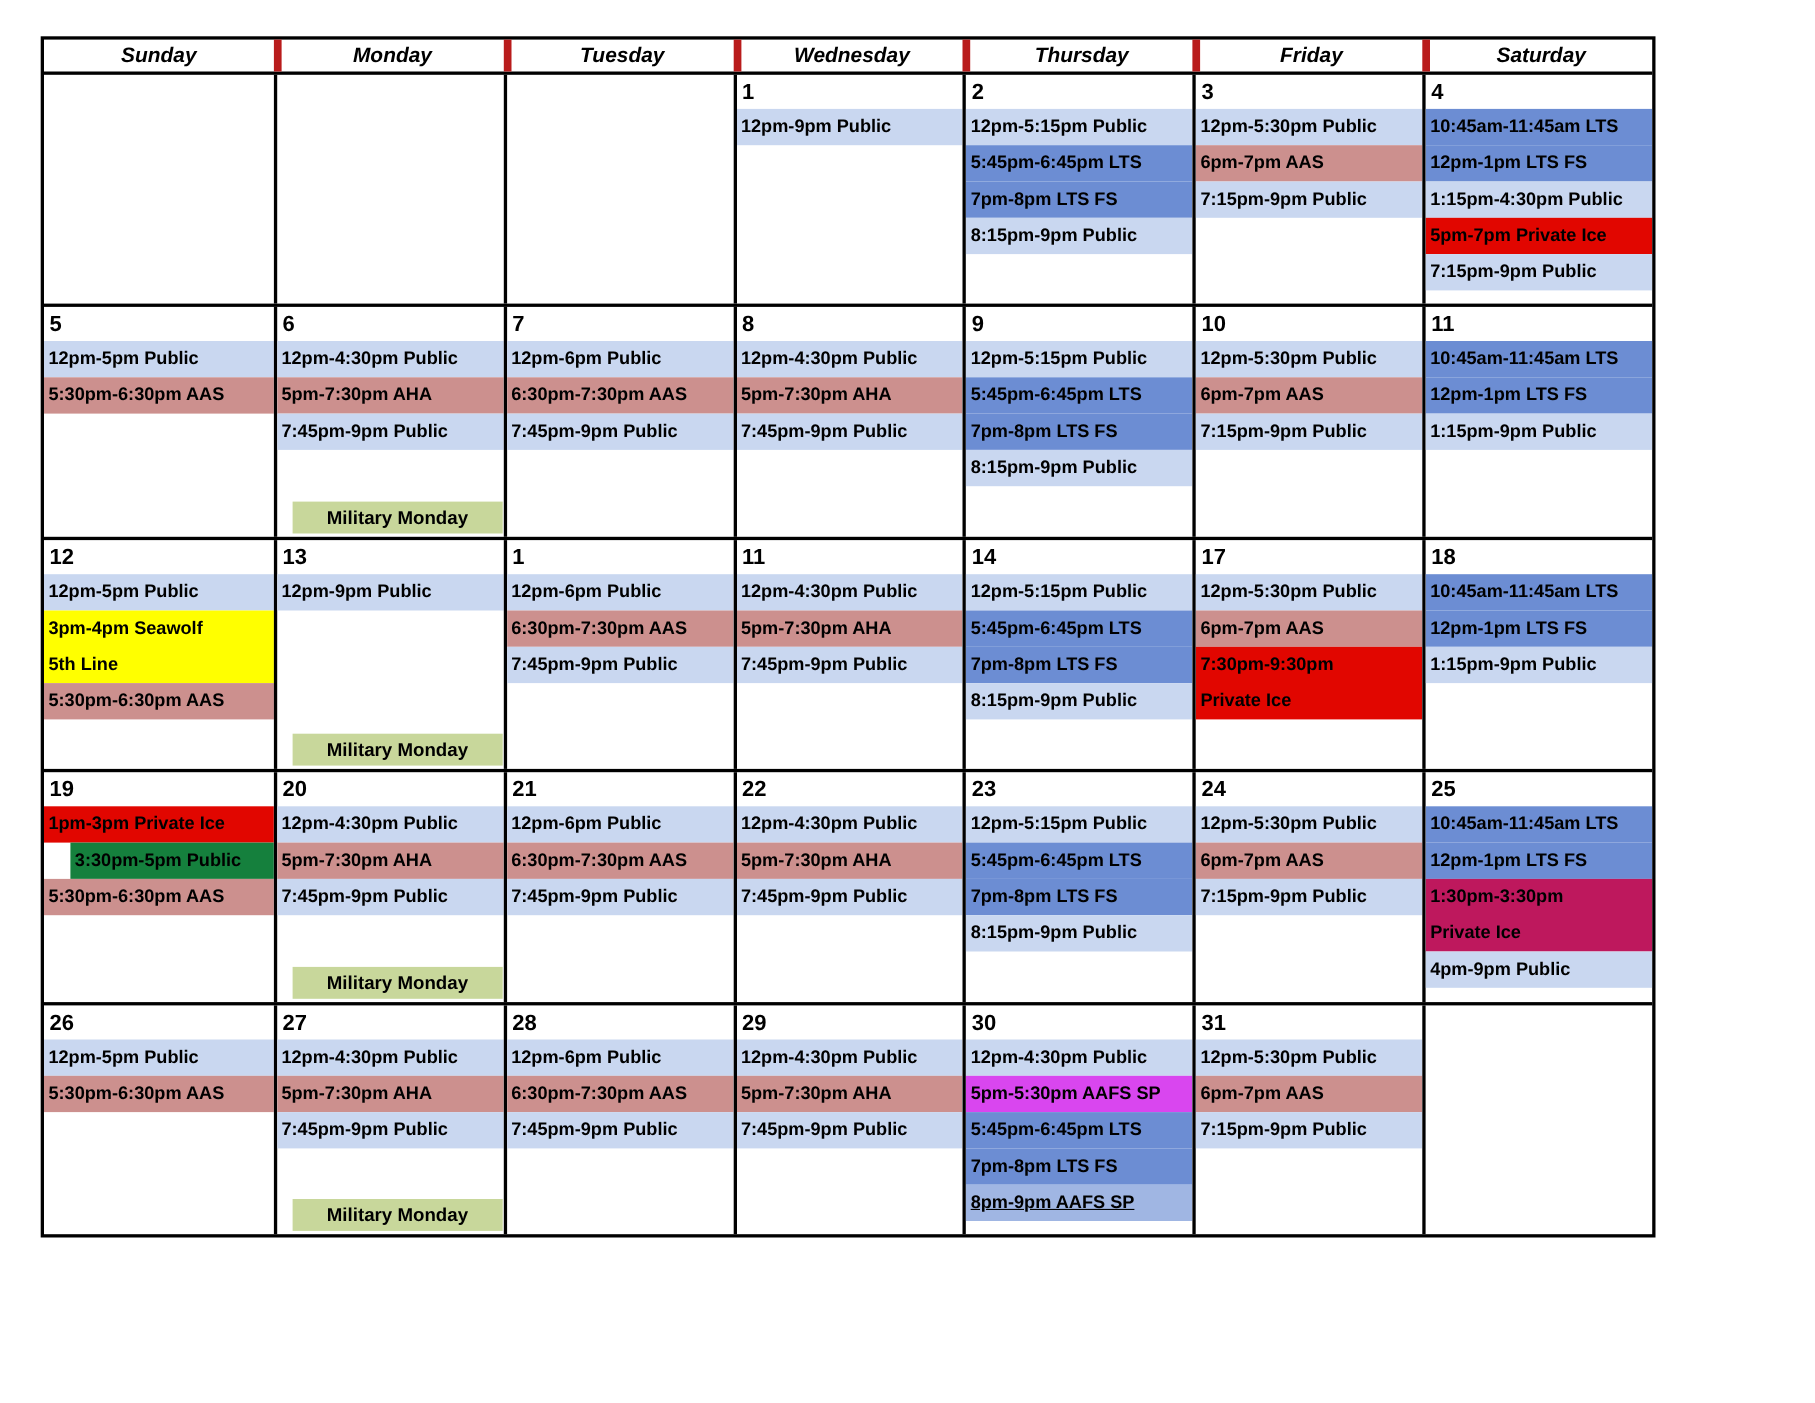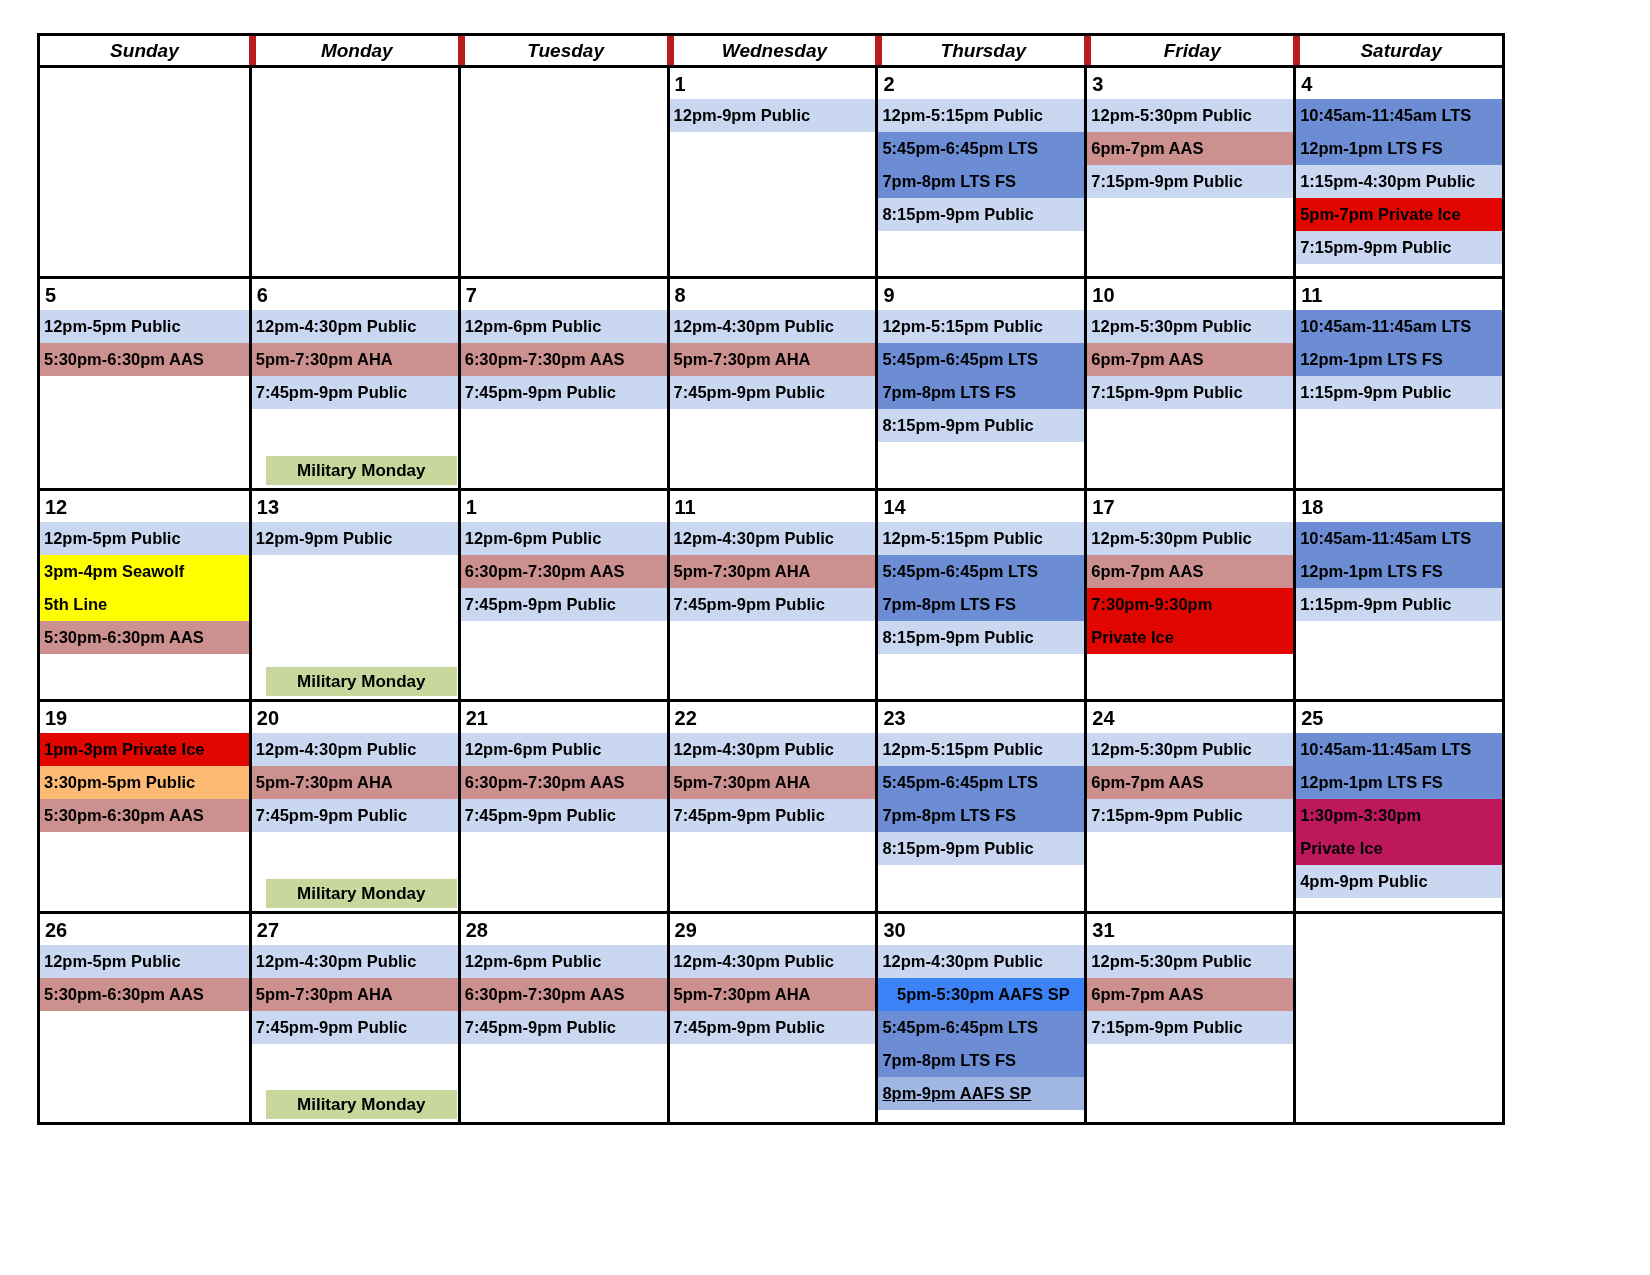--- a/index.html
+++ b/index.html
@@ -166,21 +166,21 @@
             <div class="day-num">18</div>
             <div class="event" style="background: rgb(108, 141, 211);">10:45am-11:45am LTS</div>
             <div class="event" style="background: rgb(108, 141, 211);">12pm-1pm LTS FS</div>
             <div class="event" style="background: rgb(201, 215, 240);">1:15pm-9pm Public</div>
           </div>
         </div>
         <div class="week">
           <div class="day-cell">
             <div class="day-num">19</div>
             <div class="event" style="background: rgb(225, 6, 0);">1pm-3pm Private Ice</div>
-            <div class="event" style="background: #fdba74;">3:30pm-5pm Public</div>
+            <div class="event" style="background: #15803d; margin-left: 24px;">3:30pm-5pm Public</div>
             <div class="event" style="background: rgb(204, 144, 142);">5:30pm-6:30pm AAS</div>
           </div>
           <div class="day-cell">
             <div class="day-num">20</div>
             <div class="event" style="background: rgb(201, 215, 240);">12pm-4:30pm Public</div>
             <div class="event" style="background: rgb(204, 144, 142);">5pm-7:30pm AHA</div>
             <div class="event" style="background: rgb(201, 215, 240);">7:45pm-9pm Public</div>
             <div class="mm-banner" style="background: rgb(200, 215, 155);">Military Monday</div>
           </div>
           <div class="day-cell">
@@ -238,21 +238,21 @@
           </div>
           <div class="day-cell">
             <div class="day-num">29</div>
             <div class="event" style="background: rgb(201, 215, 240);">12pm-4:30pm Public</div>
             <div class="event" style="background: rgb(204, 144, 142);">5pm-7:30pm AHA</div>
             <div class="event" style="background: rgb(201, 215, 240);">7:45pm-9pm Public</div>
           </div>
           <div class="day-cell">
             <div class="day-num">30</div>
             <div class="event" style="background: rgb(201, 215, 240);">12pm-4:30pm Public</div>
-            <div class="event" style="background: #3b82f6; text-align: center;">5pm-5:30pm AAFS SP</div>
+            <div class="event" style="background: #d946ef;">5pm-5:30pm AAFS SP</div>
             <div class="event" style="background: rgb(108, 141, 211);">5:45pm-6:45pm LTS</div>
             <div class="event" style="background: rgb(108, 141, 211);">7pm-8pm LTS FS</div>
             <div class="event" style="background: rgb(160, 182, 227); text-decoration: underline;">8pm-9pm AAFS SP</div>
           </div>
           <div class="day-cell">
             <div class="day-num">31</div>
             <div class="event" style="background: rgb(201, 215, 240);">12pm-5:30pm Public</div>
             <div class="event" style="background: rgb(204, 144, 142);">6pm-7pm AAS</div>
             <div class="event" style="background: rgb(201, 215, 240);">7:15pm-9pm Public</div>
           </div>

